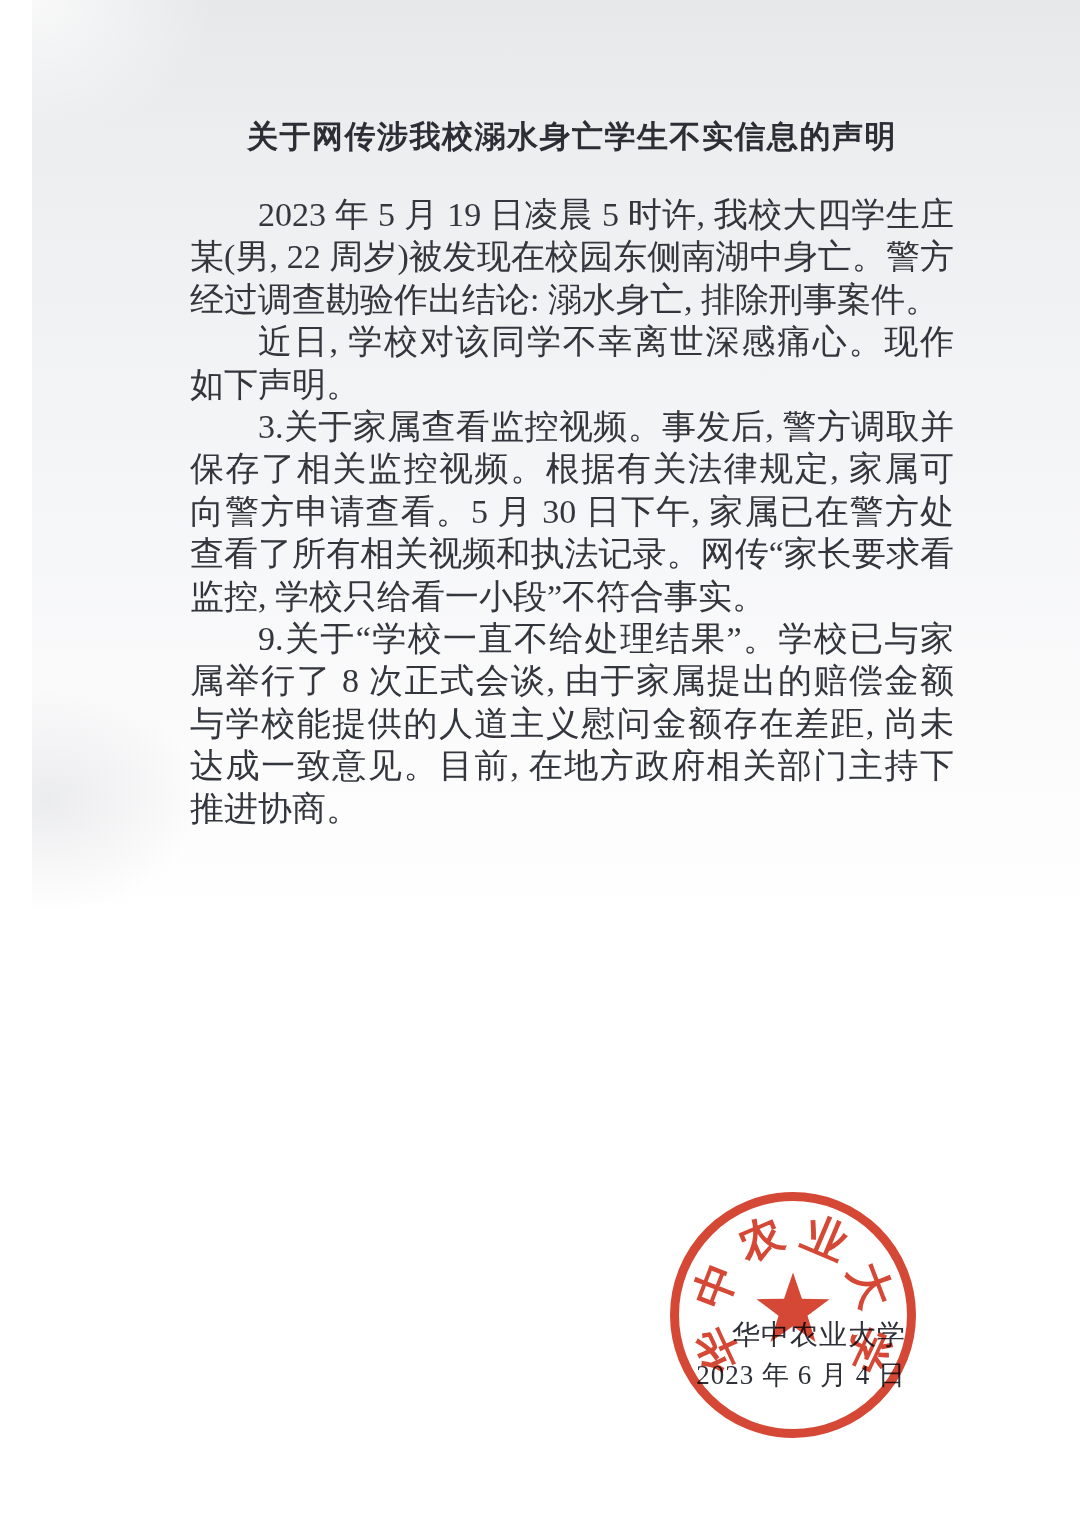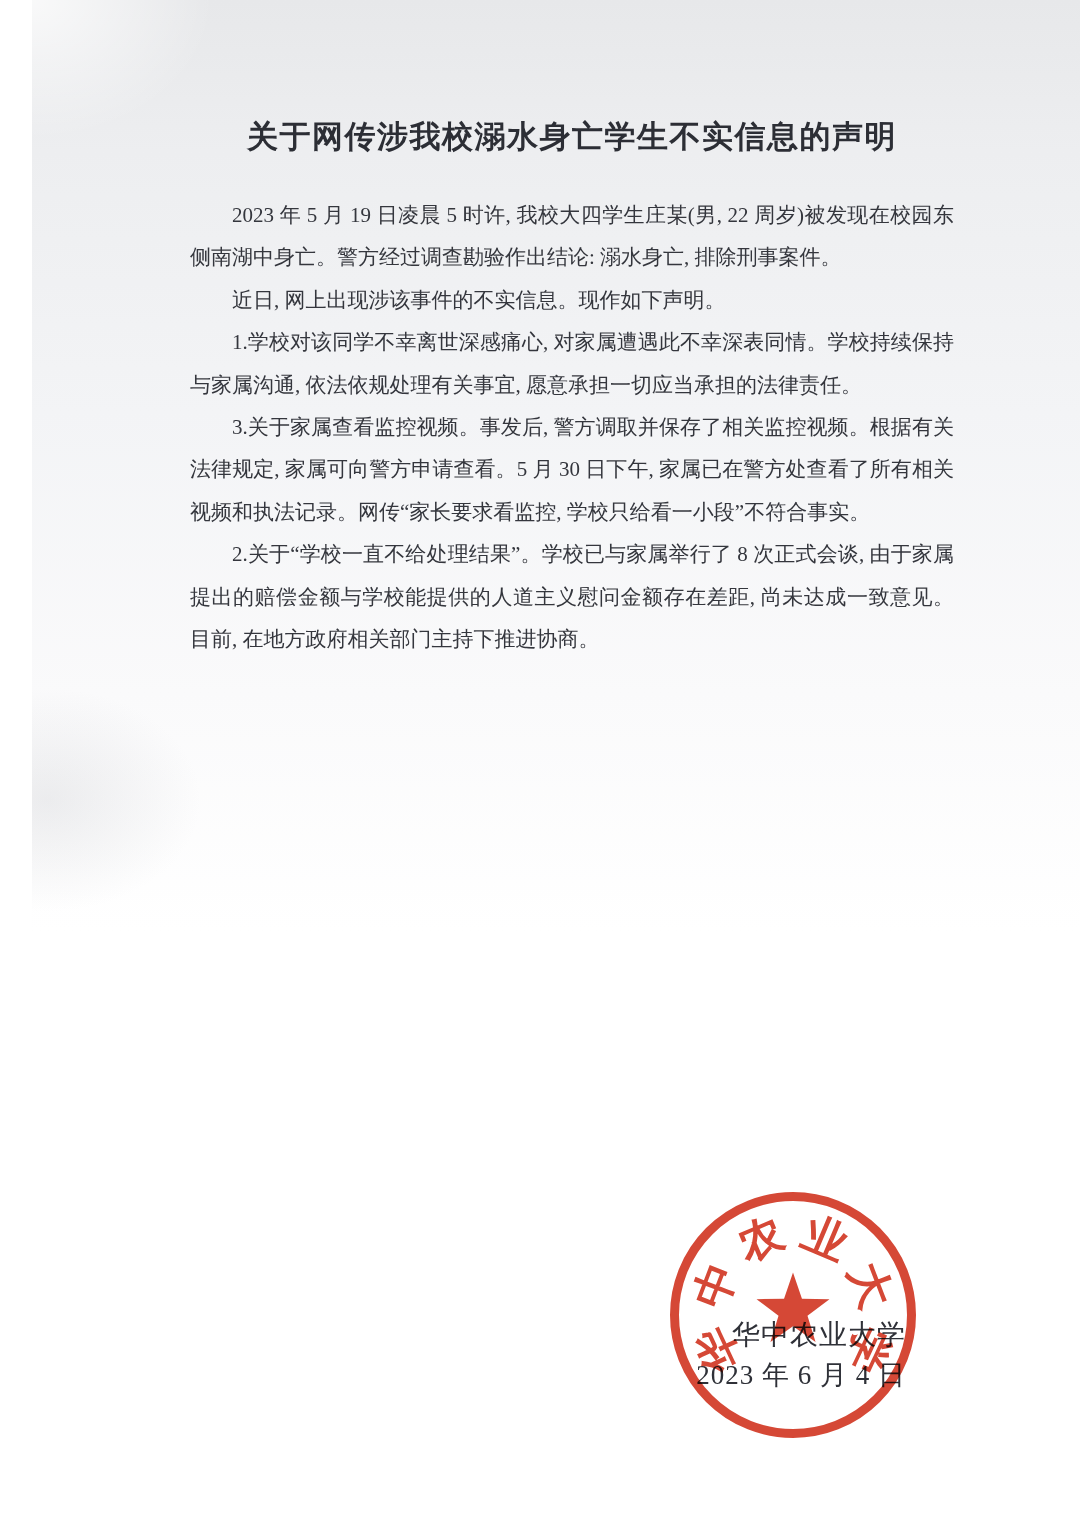--- a/index.html
+++ b/index.html
@@ -17,21 +17,21 @@
     margin-left: 32px;
   }
   .title {
     position: absolute; top: 116px; left: 158px; width: 764px;
     margin: 0; text-align: center;
     font-size: 31px; font-weight: 700; letter-spacing: 1.5px;
     color: #2c2e35;
   }
   .body {
     position: absolute; top: 194px; left: 158px; width: 764px;
-    font-size: 21px; line-height: 42.4px;
+    font-size: 34px; line-height: 42.4px;
     text-align: justify; text-justify: inter-ideograph;
   }
   .body p { margin: 0; text-indent: 2em; }
   .sig-org {
     position: absolute; left: 630px; top: 1316px; width: 244px;
     text-align: right; font-size: 28px; letter-spacing: 1px;
     color: #2f3138; z-index: 2;
   }
   .sig-date {
     position: absolute; left: 630px; top: 1357px; width: 244px;
@@ -58,24 +58,23 @@
 </style>
 </head>
 <body>
 
 <div class="page">
 
   <h1 class="title">关于网传涉我校溺水身亡学生不实信息的声明</h1>
 
   <div class="body">
       <p>2023 年 5 月 19 日凌晨 5 时许, 我校大四学生庄某(男, 22 周岁)被发现在校园东侧南湖中身亡。警方经过调查勘验作出结论: 溺水身亡, 排除刑事案件。</p>
-      <p>近日, 网上出现涉该事件的不实信息。现作如下声明。</p>
-      <p>1.学校对该同学不幸离世深感痛心, 对家属遭遇此不幸深表同情。学校持续保持与家属沟通, 依法依规处理有关事宜, 愿意承担一切应当承担的法律责任。</p>
+      <p>近日, 学校对该同学不幸离世深感痛心。现作如下声明。</p>
       <p>3.关于家属查看监控视频。事发后, 警方调取并保存了相关监控视频。根据有关法律规定, 家属可向警方申请查看。5 月 30 日下午, 家属已在警方处查看了所有相关视频和执法记录。网传“家长要求看监控, 学校只给看一小段”不符合事实。</p>
-      <p>2.关于“学校一直不给处理结果”。学校已与家属举行了 8 次正式会谈, 由于家属提出的赔偿金额与学校能提供的人道主义慰问金额存在差距, 尚未达成一致意见。目前, 在地方政府相关部门主持下推进协商。</p>
+      <p>9.关于“学校一直不给处理结果”。学校已与家属举行了 8 次正式会谈, 由于家属提出的赔偿金额与学校能提供的人道主义慰问金额存在差距, 尚未达成一致意见。目前, 在地方政府相关部门主持下推进协商。</p>
     </div>
 
   <div class="sig-org">华中农业大学</div>
 
   <div class="sig-date">2023 年 6 月 4 日</div>
 
   <div class="seal" id="seal" style="border-color: rgb(210, 58, 38);">
     <svg class="star" viewBox="0 0 100 100">
       <polygon points="50,2 61.2,34.6 95.6,35.2 68.1,55.9 78.2,88.8 50,69 21.8,88.8 31.9,55.9 4.4,35.2 38.8,34.6" fill="#d23a26"></polygon>
     </svg>

